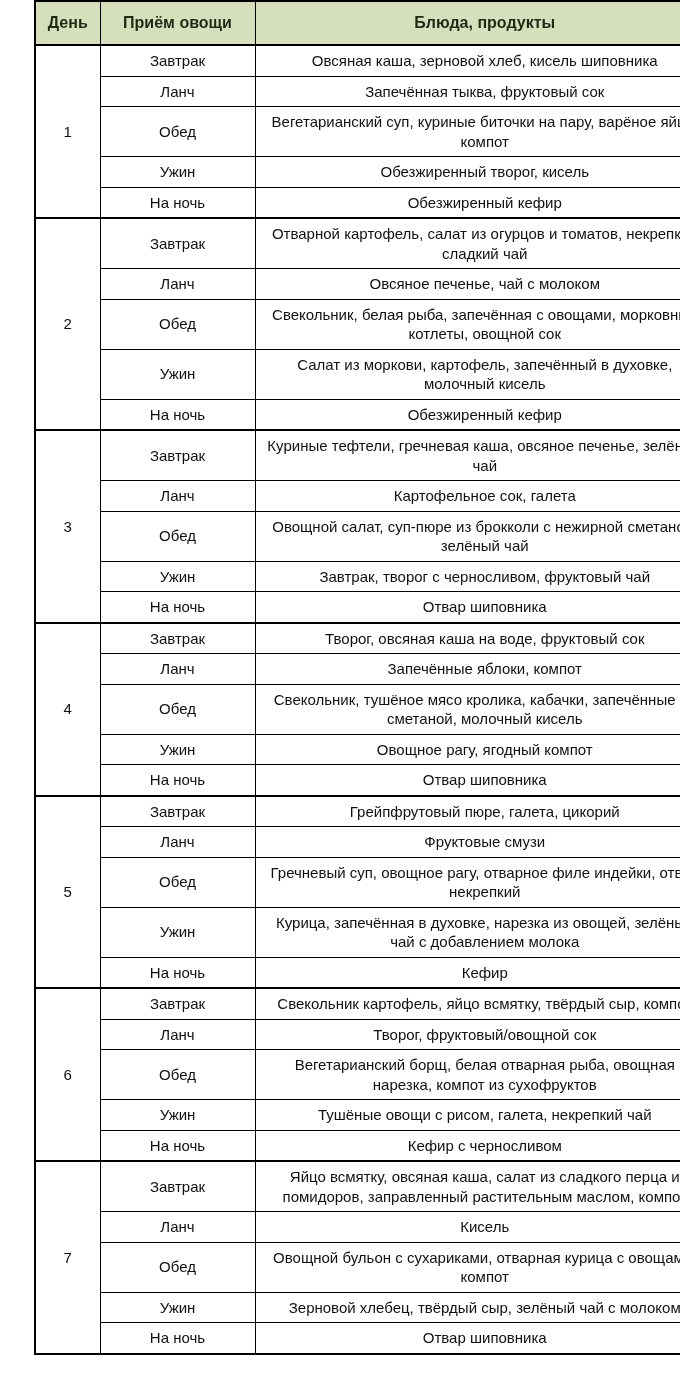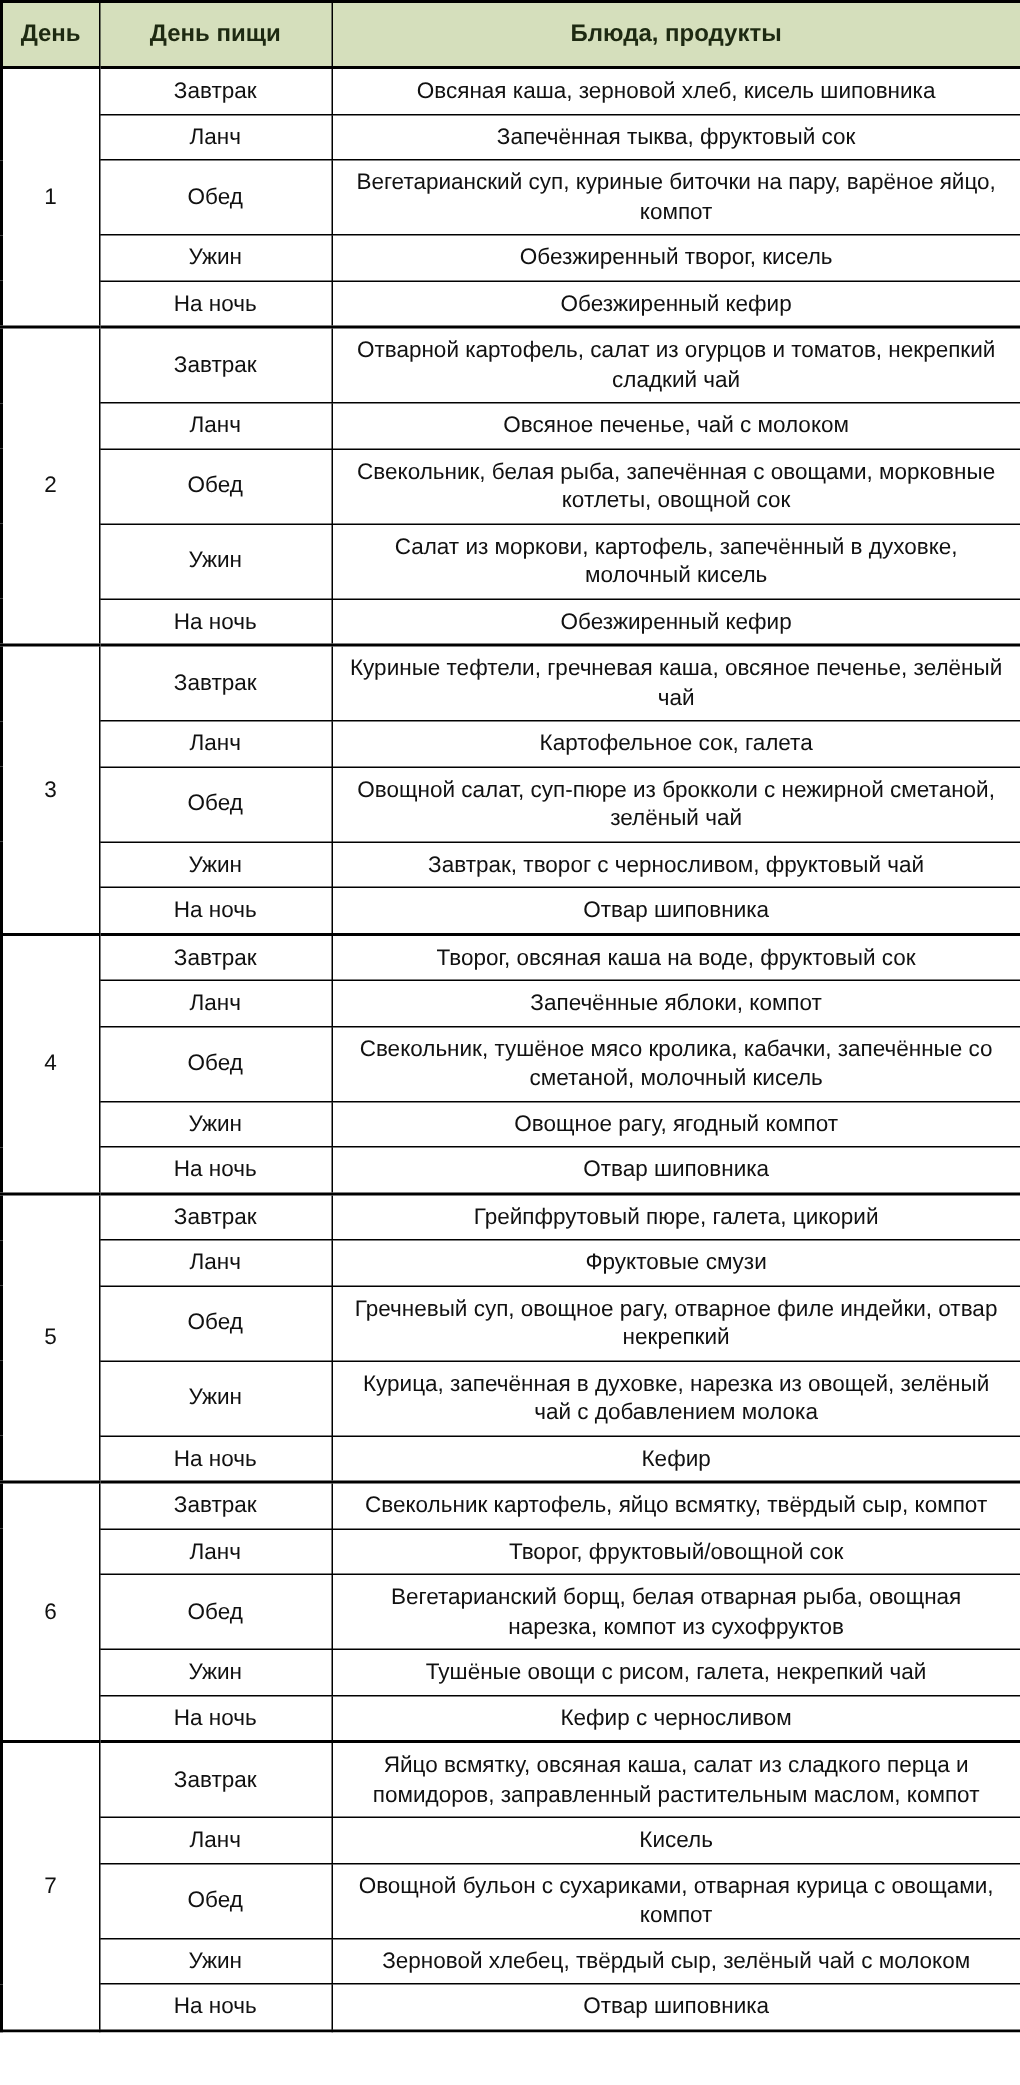--- a/index.html
+++ b/index.html
@@ -12,20 +12,21 @@
   * { box-sizing: border-box; }
   html, body {
     margin: 0;
     padding: 0;
     background: var(--page-bg);
     font-family: "Liberation Sans", "DejaVu Sans", sans-serif;
   }
   .table-wrap {
     width: 680px;
     margin: 0 auto;
+    padding-left: 34px;
   }
   table.menu-table {
     width: 680px;
     border-collapse: collapse;
     table-layout: fixed;
     border: 2px solid var(--border-color);
     color: var(--body-text);
   }
   col.col-day   { width: 65px; }
   col.col-meal  { width: 155px; }
@@ -59,21 +60,21 @@
 <div class="table-wrap">
   <table class="menu-table">
     <colgroup>
       <col class="col-day">
       <col class="col-meal">
       <col class="col-food">
     </colgroup>
     <thead>
       <tr>
         <th>День</th>
-        <th>День пищи</th>
+        <th>Приём овощи</th>
         <th>Блюда, продукты</th>
       </tr>
     </thead>
     <tbody>
         <tr class="day-first">
           <td rowspan="5" class="day-cell">1</td>
           <td class="meal-cell">Завтрак</td>
           <td class="food-cell">Овсяная каша, зерновой хлеб, кисель шиповника</td>
         </tr>
         <tr>

